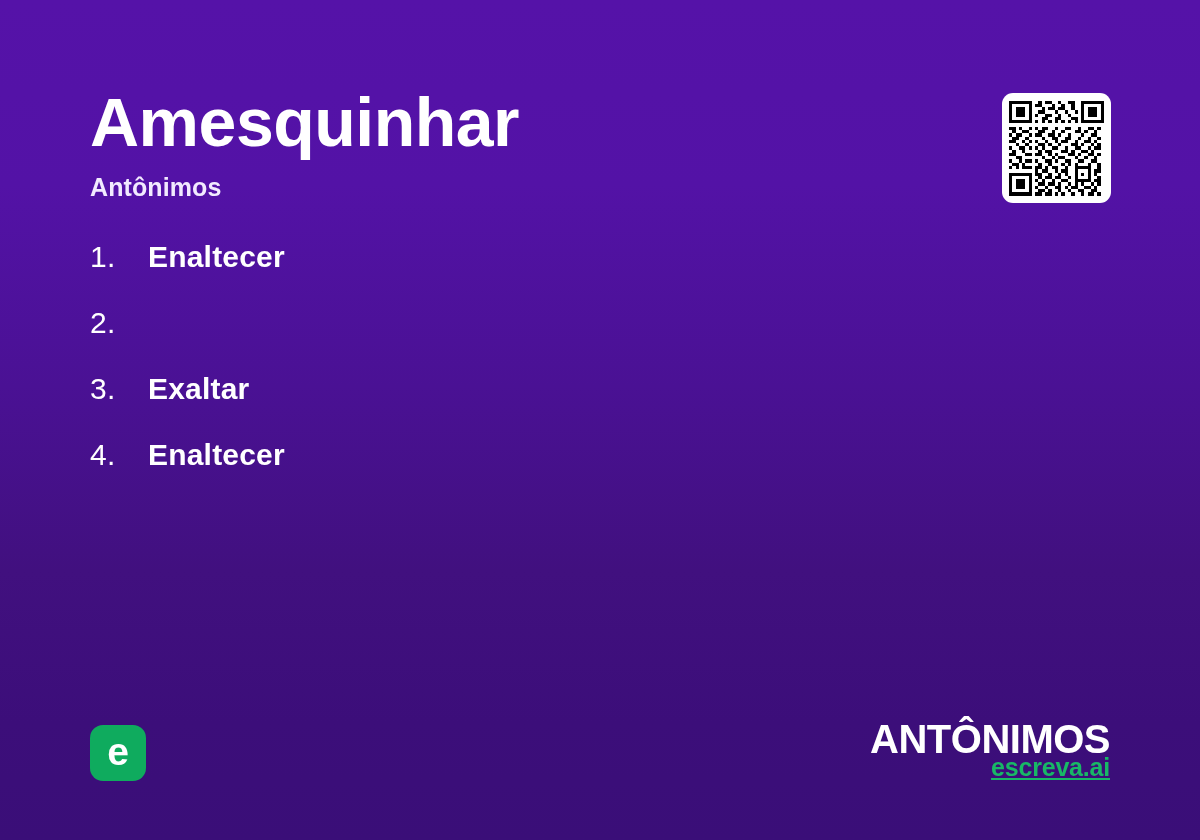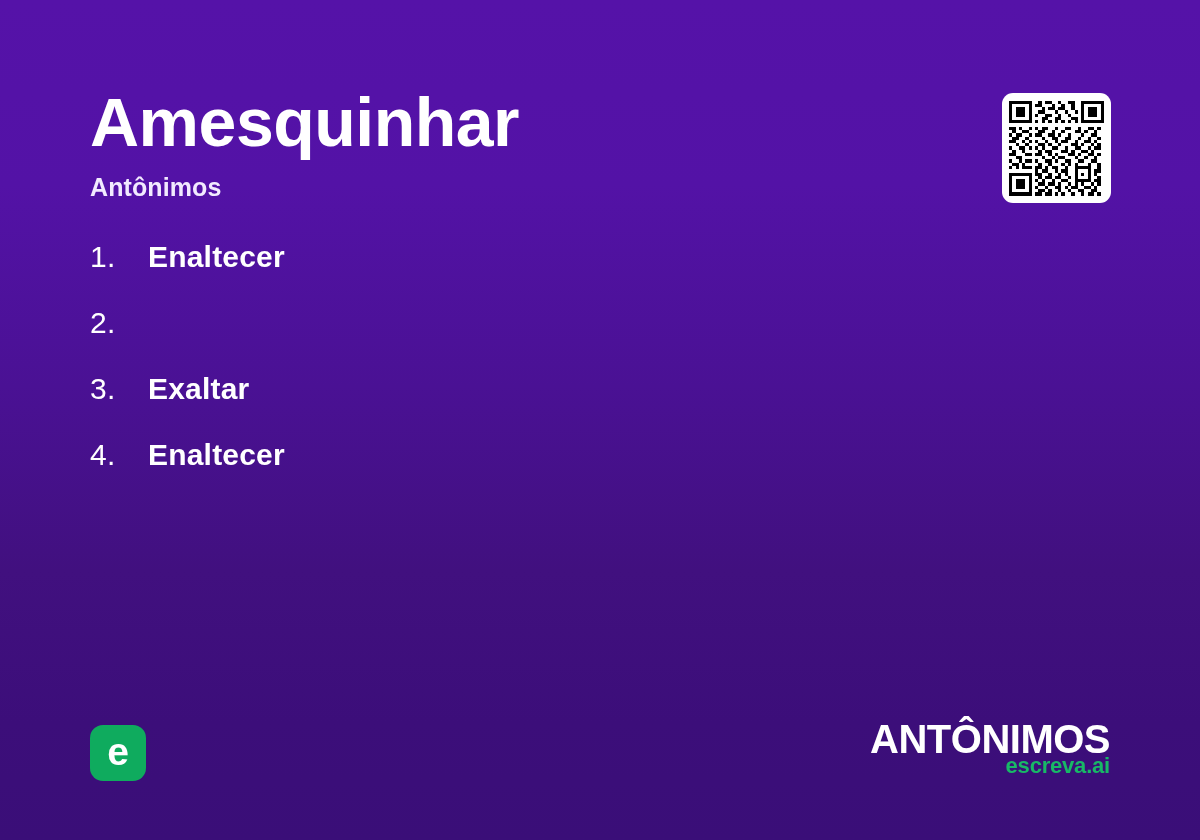--- a/index.html
+++ b/index.html
@@ -114,26 +114,27 @@
 
   #brand-name {
     font-size:40px;
     font-weight:800;
     color:#ffffff;
     letter-spacing:-0.5px;
     line-height:1.05;
   }
 
   #brand-domain {
-    font-size:22px;
+    font-size:25px;
     font-weight:800;
     color:#18B866;
     letter-spacing:-0.2px;
     line-height:1;
     margin-top:-5px;
+    text-decoration:underline;
   }
 </style>
 </head>
 <body>
 
 <div id="card">
 
   <div id="headline">
     <div id="word-title">Amesquinhar</div>
     <div id="section-label">Antônimos</div>

